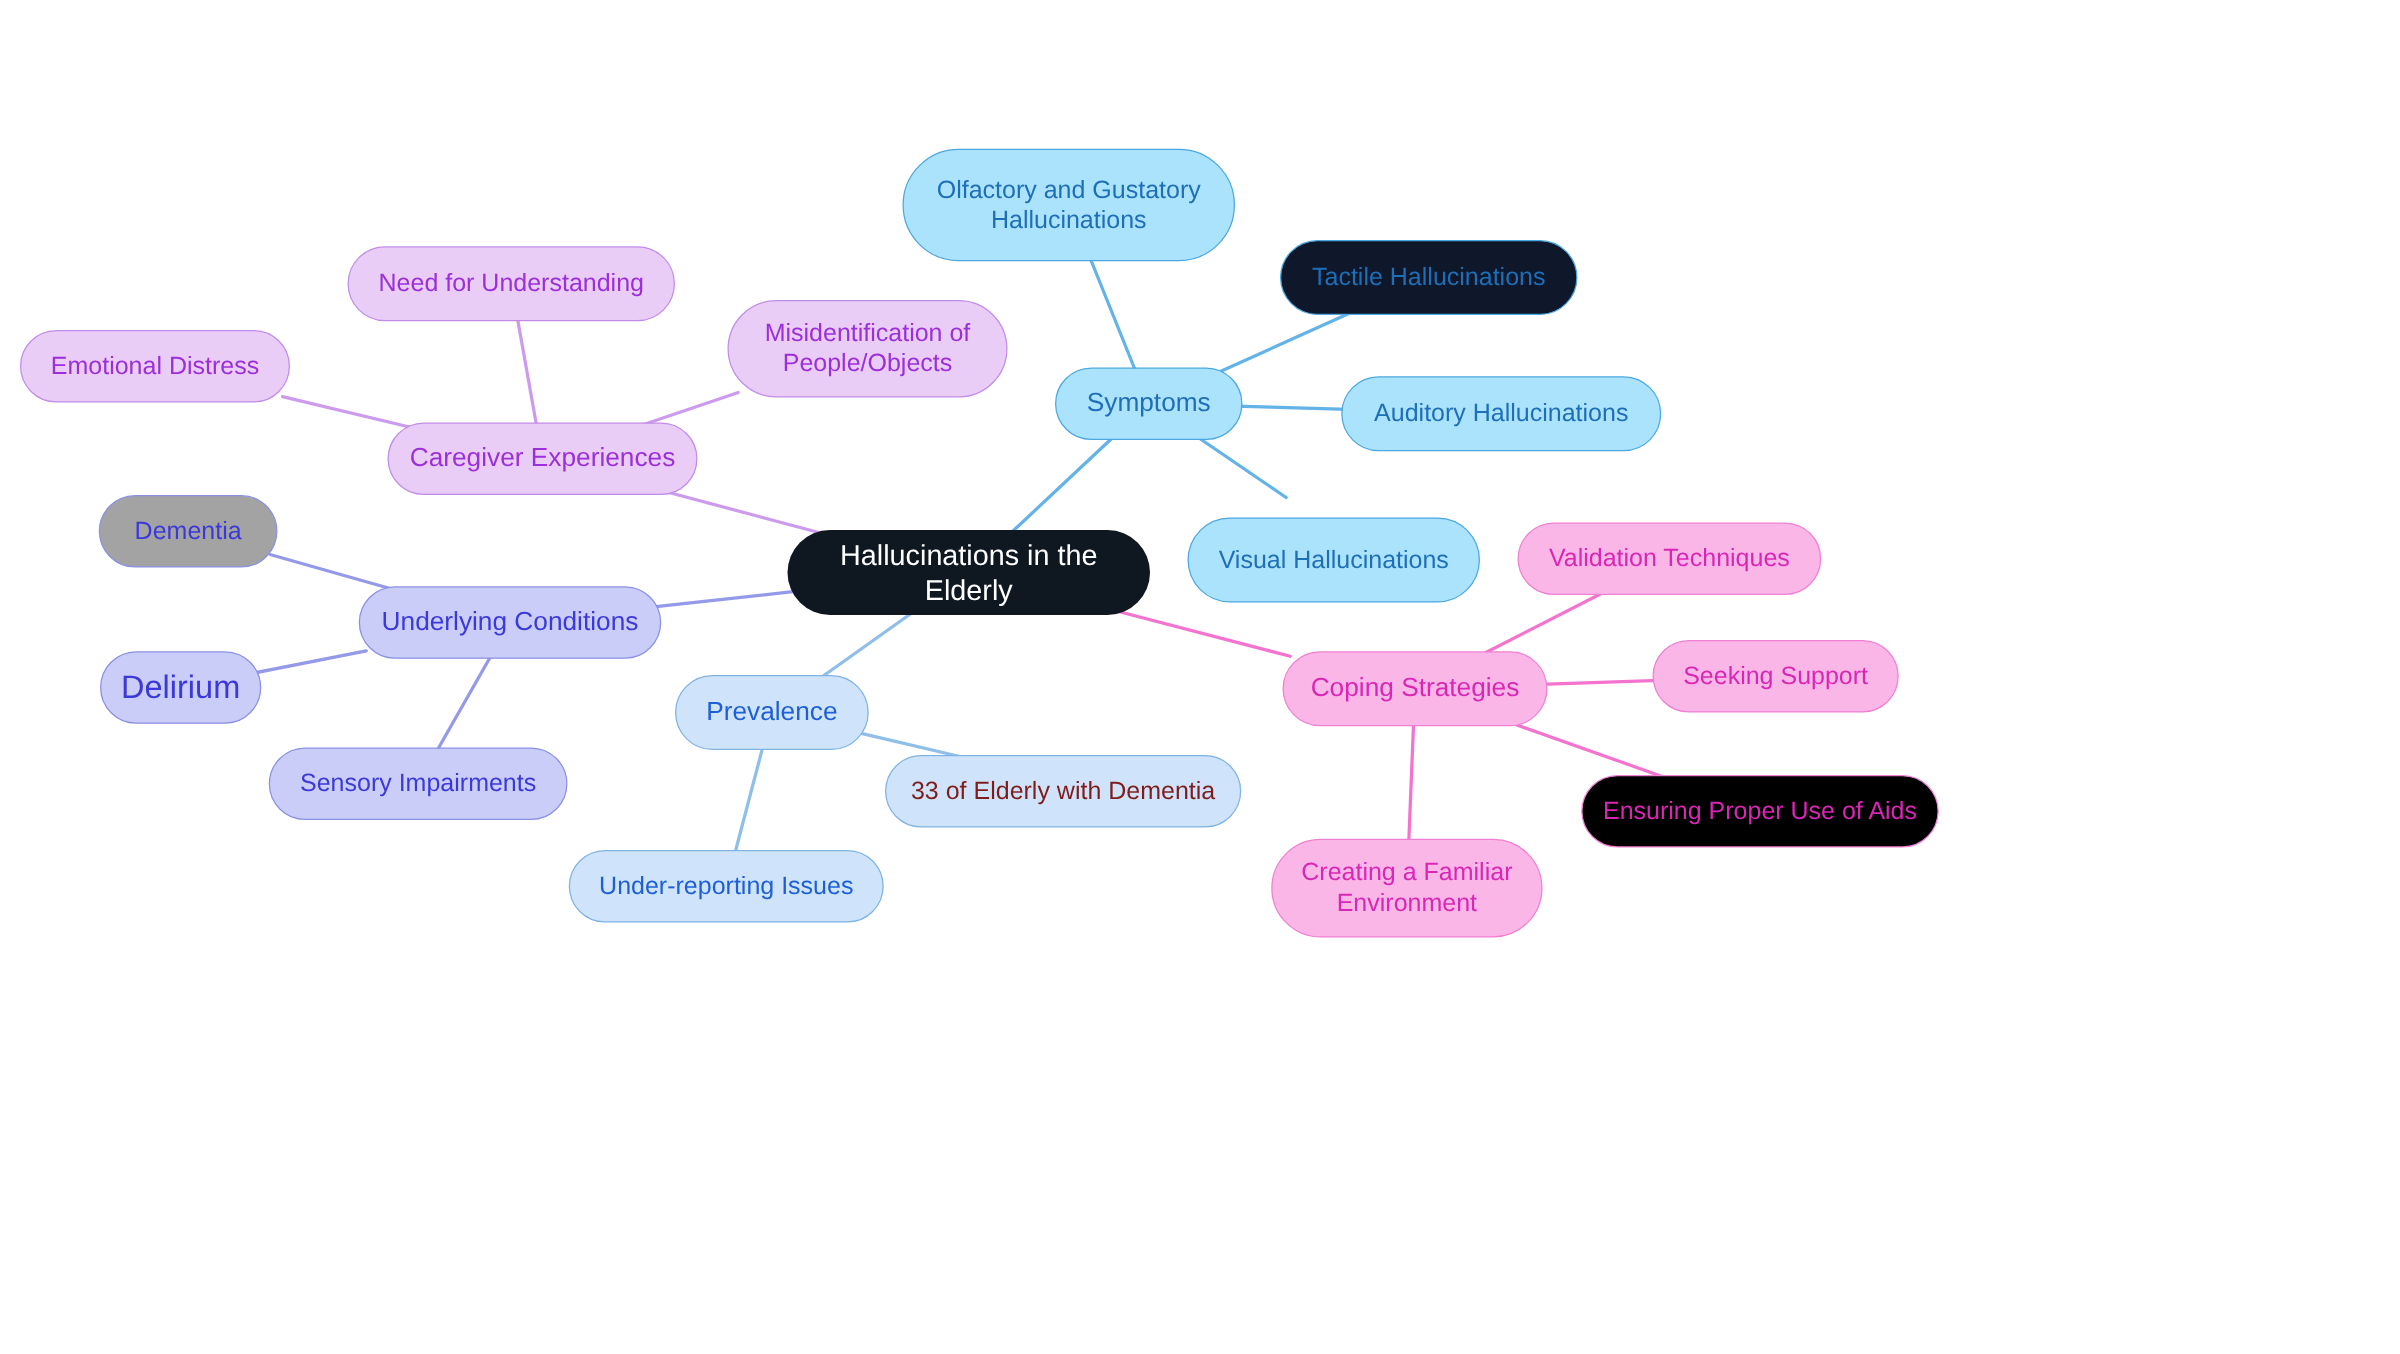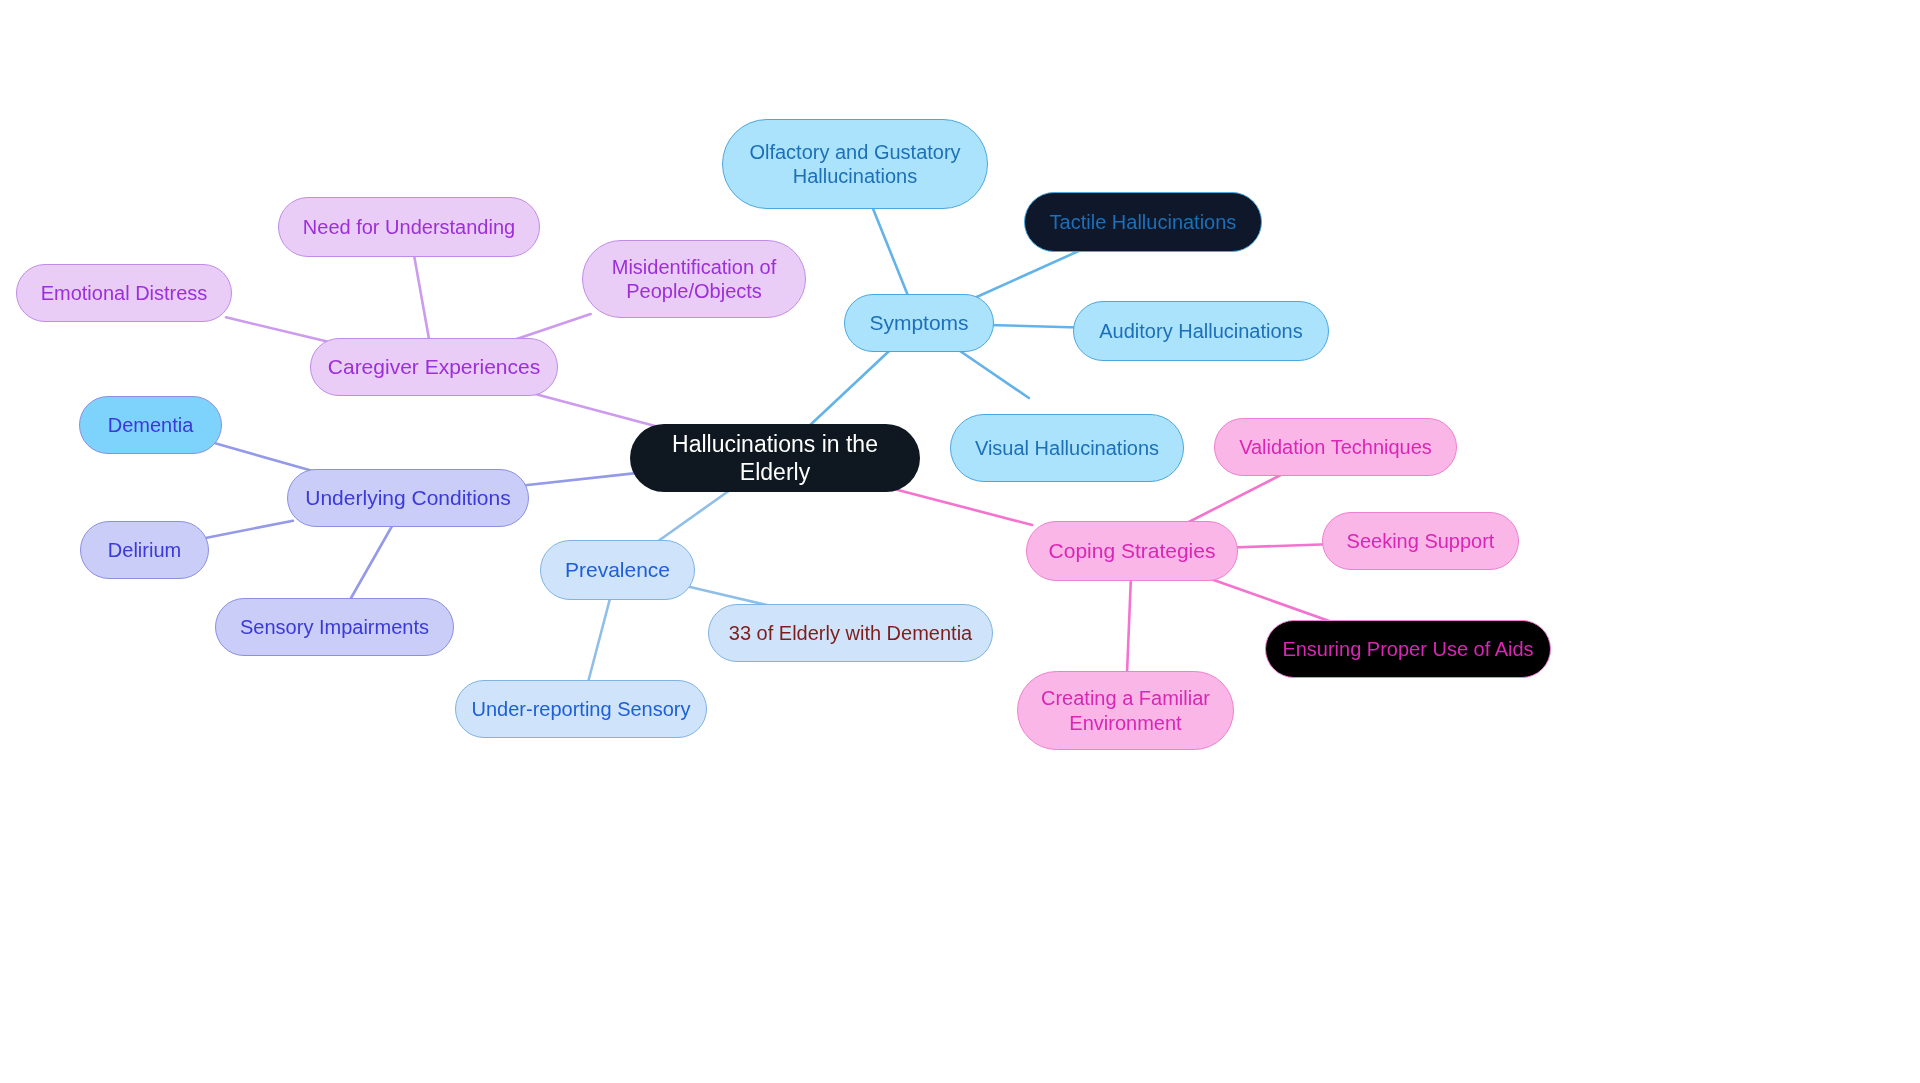--- a/index.html
+++ b/index.html
@@ -76,29 +76,29 @@
   <div id="node-layer">
       <div class="node root" style="left: 630px; top: 424px; width: 290px; height: 68px; background: rgb(15, 23, 32); border-color: rgb(15, 23, 32); color: rgb(255, 255, 255); font-size: 23px;"><span>Hallucinations in the Elderly</span></div>
       <div class="node" style="left: 844px; top: 294px; width: 150px; height: 58px; background: rgb(172, 227, 252); border-color: rgb(75, 167, 224); color: rgb(29, 111, 184); font-size: 21px;"><span>Symptoms</span></div>
       <div class="node" style="left: 722px; top: 119px; width: 266px; height: 90px; background: rgb(172, 227, 252); border-color: rgb(75, 167, 224); color: rgb(29, 111, 184); font-size: 20px;"><span>Olfactory and Gustatory
 Hallucinations</span></div>
       <div class="node" style="left: 1024px; top: 192px; width: 238px; height: 60px; background: #0f172a; border-color: rgb(75, 167, 224); color: rgb(29, 111, 184); font-size: 20px;"><span>Tactile Hallucinations</span></div>
       <div class="node" style="left: 1073px; top: 301px; width: 256px; height: 60px; background: rgb(172, 227, 252); border-color: rgb(75, 167, 224); color: rgb(29, 111, 184); font-size: 20px;"><span>Auditory Hallucinations</span></div>
       <div class="node" style="left: 950px; top: 414px; width: 234px; height: 68px; background: rgb(172, 227, 252); border-color: rgb(75, 167, 224); color: rgb(29, 111, 184); font-size: 20px;"><span>Visual Hallucinations</span></div>
       <div class="node" style="left: 540px; top: 540px; width: 155px; height: 60px; background: rgb(207, 228, 250); border-color: rgb(127, 179, 227); color: rgb(29, 95, 214); font-size: 21px;"><span>Prevalence</span></div>
       <div class="node" style="left: 708px; top: 604px; width: 285px; height: 58px; background: rgb(207, 228, 250); border-color: rgb(127, 179, 227); color: #7f1d1d; font-size: 20px;"><span>33 of Elderly with Dementia</span></div>
-      <div class="node" style="left: 455px; top: 680px; width: 252px; height: 58px; background: rgb(207, 228, 250); border-color: rgb(127, 179, 227); color: rgb(29, 95, 214); font-size: 20px;"><span>Under-reporting Sensory</span></div>
+      <div class="node" style="left: 455px; top: 680px; width: 252px; height: 58px; background: rgb(207, 228, 250); border-color: rgb(127, 179, 227); color: rgb(29, 95, 214); font-size: 20px;"><span>Under-reporting Issues</span></div>
       <div class="node" style="left: 310px; top: 338px; width: 248px; height: 58px; background: rgb(233, 205, 247); border-color: rgb(193, 140, 232); color: rgb(156, 47, 217); font-size: 21px;"><span>Caregiver Experiences</span></div>
       <div class="node" style="left: 278px; top: 197px; width: 262px; height: 60px; background: rgb(233, 205, 247); border-color: rgb(193, 140, 232); color: rgb(156, 47, 217); font-size: 20px;"><span>Need for Understanding</span></div>
       <div class="node" style="left: 582px; top: 240px; width: 224px; height: 78px; background: rgb(233, 205, 247); border-color: rgb(193, 140, 232); color: rgb(156, 47, 217); font-size: 20px;"><span>Misidentification of
 People/Objects</span></div>
       <div class="node" style="left: 16px; top: 264px; width: 216px; height: 58px; background: rgb(233, 205, 247); border-color: rgb(193, 140, 232); color: rgb(156, 47, 217); font-size: 20px;"><span>Emotional Distress</span></div>
       <div class="node" style="left: 287px; top: 469px; width: 242px; height: 58px; background: rgb(201, 205, 247); border-color: rgb(139, 144, 227); color: rgb(59, 57, 217); font-size: 21px;"><span>Underlying Conditions</span></div>
-      <div class="node" style="left: 79px; top: 396px; width: 143px; height: 58px; background: #7dd3fc; border-color: rgb(139, 144, 227); color: rgb(59, 57, 217); font-size: 20px;"><span>Dementia</span></div>
-      <div class="node" style="left: 80px; top: 521px; width: 129px; height: 58px; background: rgb(201, 205, 247); border-color: rgb(139, 144, 227); color: rgb(59, 57, 217); font-size: 20px;"><span>Delirium</span></div>
+      <div class="node" style="left: 79px; top: 396px; width: 143px; height: 58px; background: #a3a3a3; border-color: rgb(139, 144, 227); color: rgb(59, 57, 217); font-size: 20px;"><span>Dementia</span></div>
+      <div class="node" style="left: 80px; top: 521px; width: 129px; height: 58px; background: rgb(201, 205, 247); border-color: rgb(139, 144, 227); color: rgb(59, 57, 217); font-size: 26px;"><span>Delirium</span></div>
       <div class="node" style="left: 215px; top: 598px; width: 239px; height: 58px; background: rgb(201, 205, 247); border-color: rgb(139, 144, 227); color: rgb(59, 57, 217); font-size: 20px;"><span>Sensory Impairments</span></div>
       <div class="node" style="left: 1026px; top: 521px; width: 212px; height: 60px; background: rgb(251, 182, 232); border-color: rgb(239, 127, 210); color: rgb(217, 38, 181); font-size: 21px;"><span>Coping Strategies</span></div>
       <div class="node" style="left: 1214px; top: 418px; width: 243px; height: 58px; background: rgb(251, 182, 232); border-color: rgb(239, 127, 210); color: rgb(217, 38, 181); font-size: 20px;"><span>Validation Techniques</span></div>
       <div class="node" style="left: 1322px; top: 512px; width: 197px; height: 58px; background: rgb(251, 182, 232); border-color: rgb(239, 127, 210); color: rgb(217, 38, 181); font-size: 20px;"><span>Seeking Support</span></div>
       <div class="node" style="left: 1265px; top: 620px; width: 286px; height: 58px; background: #000000; border-color: rgb(239, 127, 210); color: rgb(217, 38, 181); font-size: 20px;"><span>Ensuring Proper Use of Aids</span></div>
       <div class="node" style="left: 1017px; top: 671px; width: 217px; height: 79px; background: rgb(251, 182, 232); border-color: rgb(239, 127, 210); color: rgb(217, 38, 181); font-size: 20px;"><span>Creating a Familiar
 Environment</span></div>
     </div>
 </div>
 

